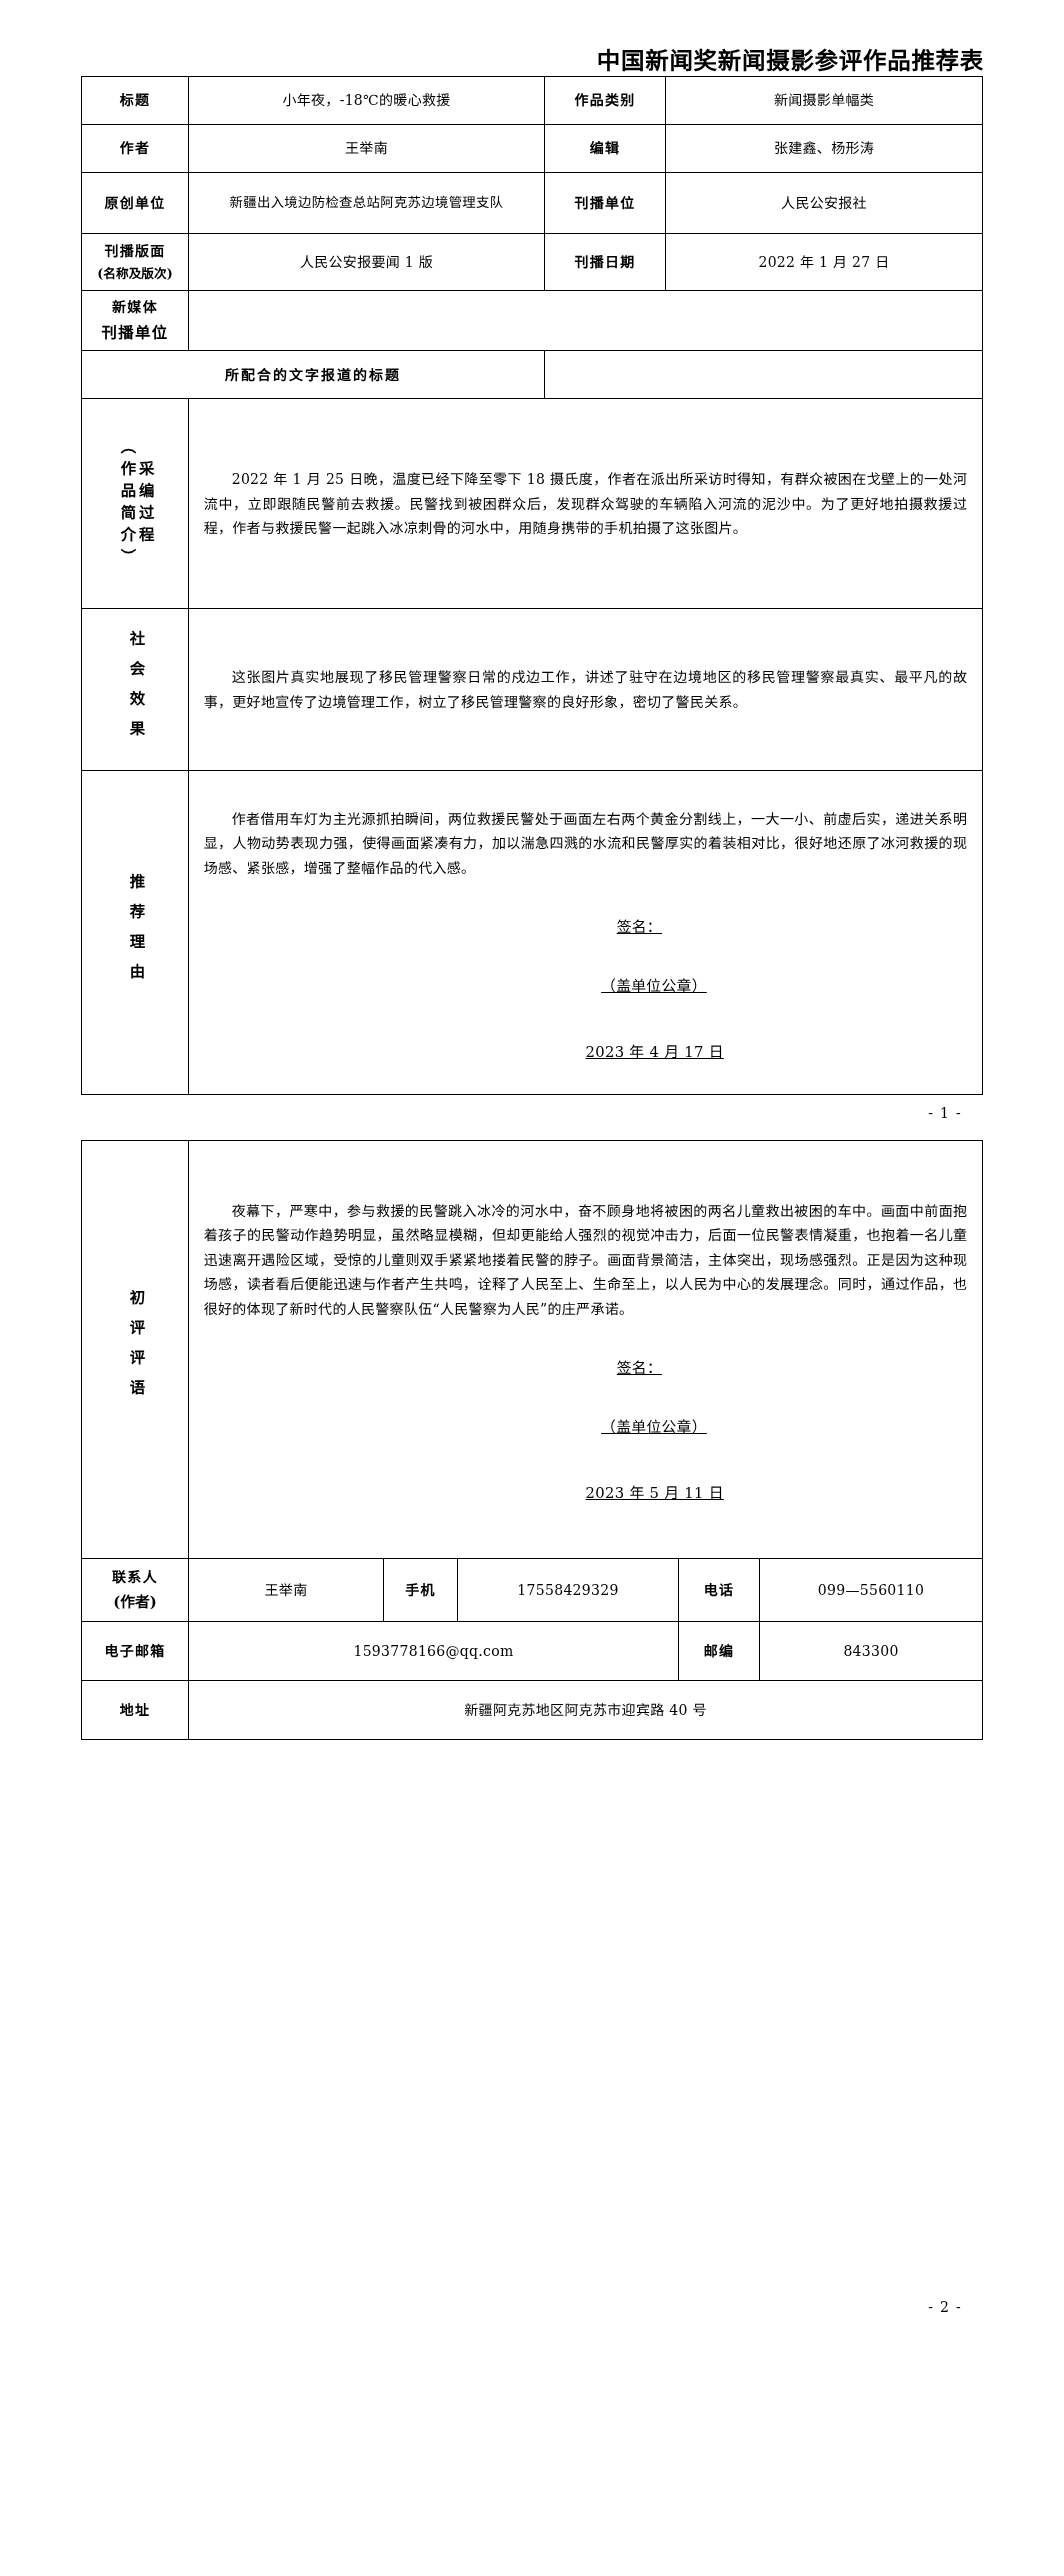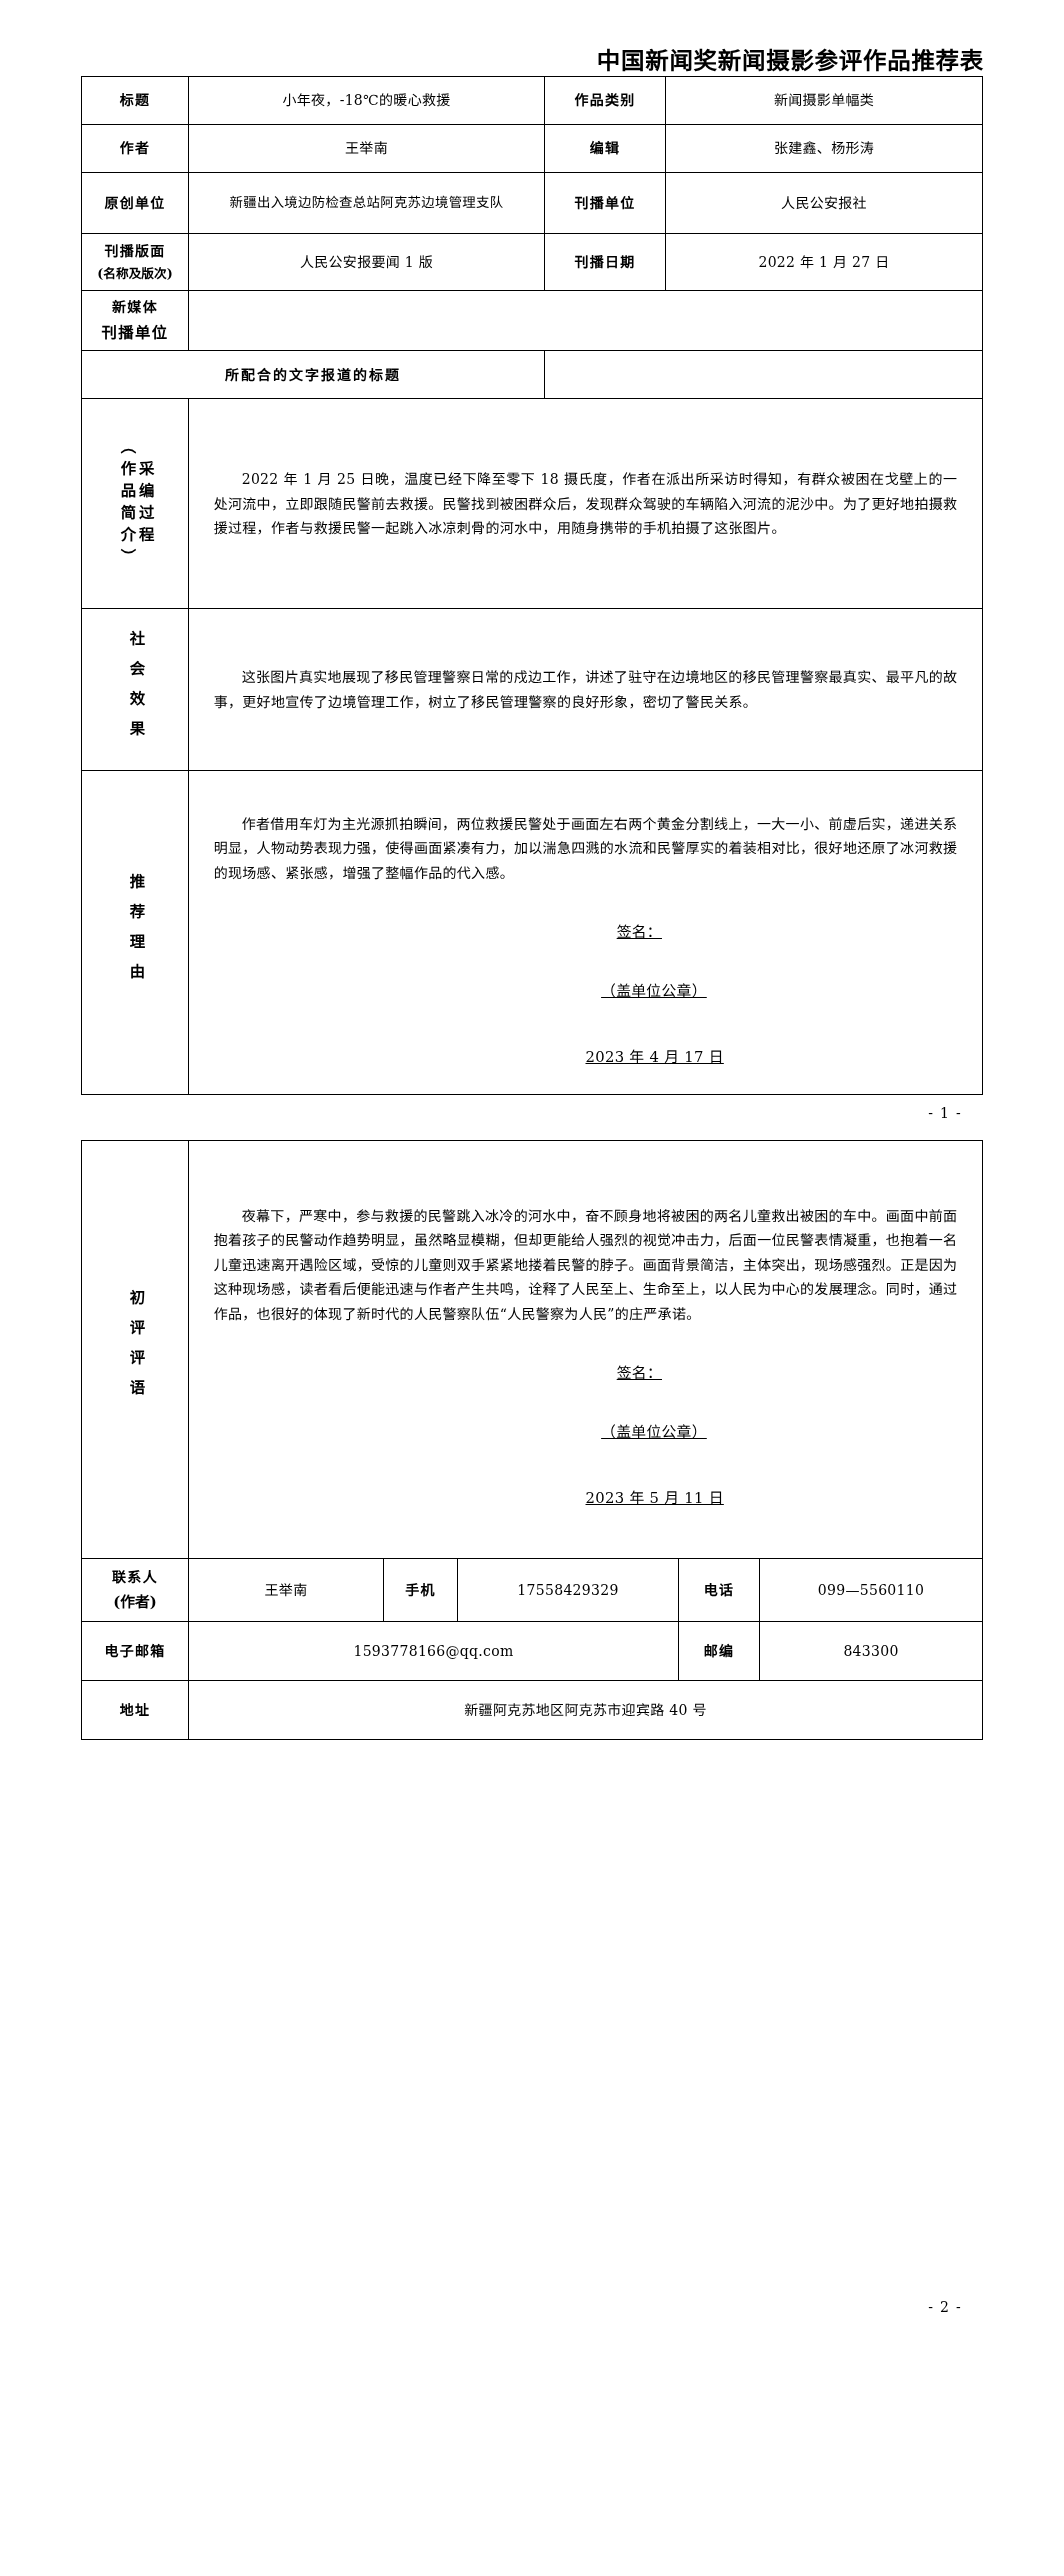--- a/index.html
+++ b/index.html
@@ -97,21 +97,21 @@
   
   td.body {
     vertical-align: top;
     padding: 14.8px 10.7px 17.4px 10.7px;
     font-size: 14px;
     line-height: 2.05;
     text-align: justify;
     letter-spacing: 0.3px;
   }
   td.body p {
-    margin: 18px;
+    margin: 8px;
     text-indent: 2em;
   }
   .sigblock {
     margin-top: 31px;
     padding-left: 0;
     text-align: center;
   }
   .sigblock .line {
     display: block;
     text-align: left;

